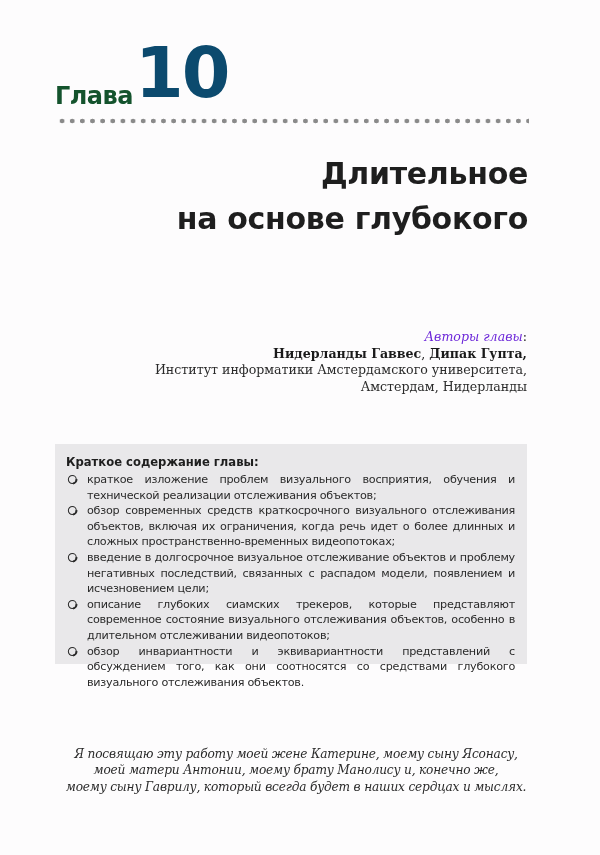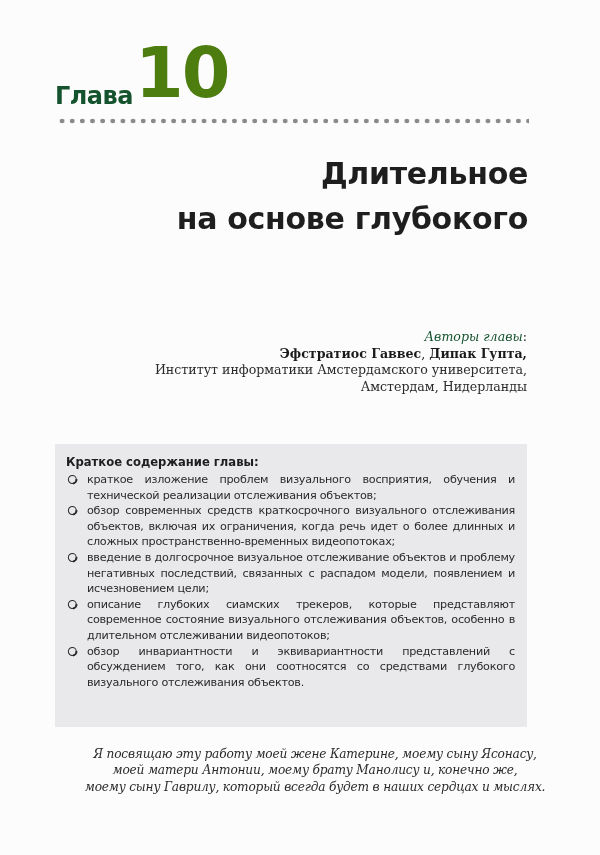--- a/index.html
+++ b/index.html
@@ -9,57 +9,57 @@
     }
     .chapter-head { position: absolute; left: 55px; top: 42px; height: 66px; }
     .chapter-word {
       position: absolute; left: 0; top: 40px;
       font-family: "DejaVu Sans", sans-serif; font-weight: bold; font-size: 24px; letter-spacing: -0.5px;
       color: #14532d;
     }
     .chapter-num {
       position: absolute; left: 80px; top: -4px;
       font-family: "DejaVu Sans", sans-serif; font-weight: bold; font-size: 70px; line-height: 70px;
-      letter-spacing: -2px; color: #4d7c0f;
+      letter-spacing: -2px; color: #0c4a6e;
     }
     .dots {
       position: absolute; left: 57px; top: 118px; width: 472px; height: 6px;
       background-image: radial-gradient(circle, #8a8a8a 2.2px, transparent 2.6px);
       background-size: 10.15px 6px; background-repeat: repeat-x;
     }
     .title {
       position: absolute; right: 72px; top: 152px; width: 420px; text-align: right;
       font-family: "DejaVu Sans", sans-serif; font-weight: bold; font-size: 30px; line-height: 44.5px;
       color: #1e1e1e; letter-spacing: -0.3px;
     }
     .authors {
       position: absolute; right: 73px; top: 329px; width: 420px; text-align: right;
       font-family: "DejaVu Serif", serif; font-size: 12.6px; line-height: 16.6px; color: #2a2a2a;
     }
-    .authors .lbl { font-style: italic; color: #14532d; }
+    .authors .lbl { font-style: italic; color: #6d28d9; }
     .authors .names { font-weight: bold; color: #1a1a1a; }
     .summary-box {
-      position: absolute; left: 55px; top: 444px; width: 472px; height: 283px;
+      position: absolute; left: 55px; top: 444px; width: 472px; height: 220px;
       background: #e9e8ea; box-sizing: border-box; padding: 10px 12px 0 11px;
     }
     .summary-title {
       font-family: "DejaVu Sans", sans-serif; font-weight: bold; font-size: 11.6px; line-height: 17px;
       color: #1e1e1e; margin-bottom: 1px;
     }
     .summary-list { list-style: none; margin: 0; padding: 0; }
     .summary-item {
       position: relative; padding-left: 21px;
       font-family: "DejaVu Sans", sans-serif; font-size: 11.2px; line-height: 15.6px; color: #2a2a2a;
       text-align: justify; letter-spacing: -0.25px;
     }
     .bullet {
       position: absolute; left: 1px; top: 2px; width: 11px; height: 11px;
     }
     .dedication {
-      position: absolute; left: 75px; top: 746px; width: 480px; text-align: center;
+      position: absolute; left: 56px; top: 746px; width: 480px; text-align: center;
       font-family: "DejaVu Serif", serif; font-style: italic; font-size: 12.2px; line-height: 16.4px; color: #2a2a2a;
       letter-spacing: -0.2px;
     }
   </style>
 </head>
 <body>
 
 <div class="chapter-head">
   <span class="chapter-word">Глава</span>
   <span class="chapter-num">10</span>
@@ -67,21 +67,21 @@
 
 <div class="dots"></div>
 
 <div class="title">
   <div>Длительное</div>
   <div>на основе глубокого</div>
 </div>
 
 <div class="authors">
   <div><span class="lbl">Авторы главы</span><span>:</span></div>
-  <div><span class="names">Эфстратиос Гаввес</span><span>, </span><span class="names">Дипак Гупта</span><span class="names">,</span></div>
+  <div><span class="names">Нидерланды Гаввес</span><span>, </span><span class="names">Дипак Гупта</span><span class="names">,</span></div>
   <div>Институт информатики Амстердамского университета,</div>
   <div>Амстердам, Нидерланды</div>
 </div>
 
 <div class="summary-box">
   <div class="summary-title">Краткое содержание главы:</div>
   <ul class="summary-list">
     <li class="summary-item">
       <svg class="bullet" viewBox="0 0 12 12">
           <circle cx="5.8" cy="6" r="4.3" fill="none" stroke="#2a2a2a" stroke-width="1.1"></circle>

